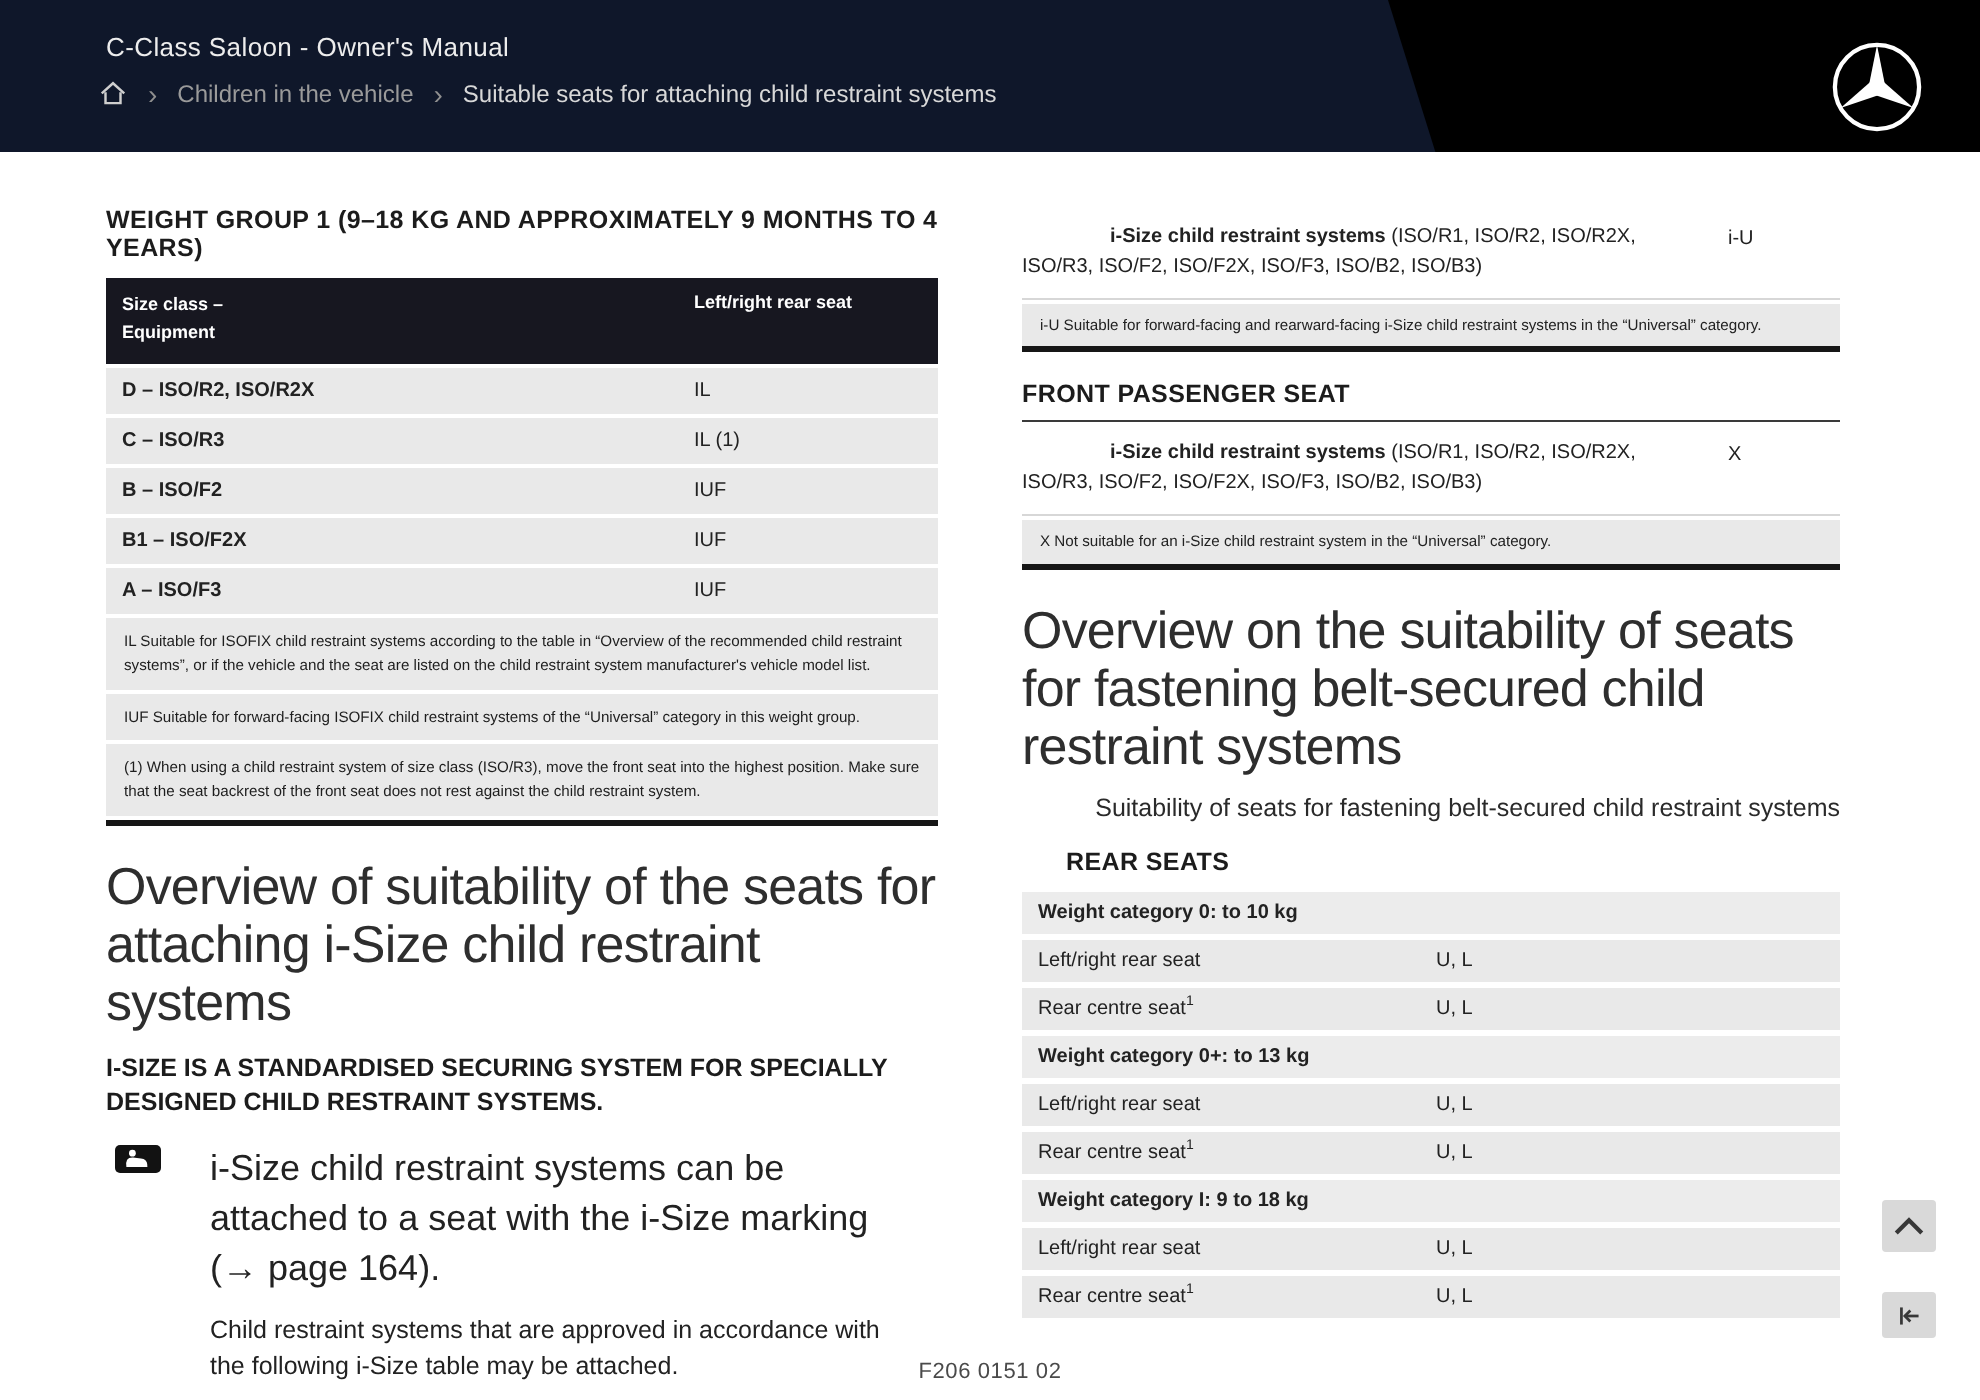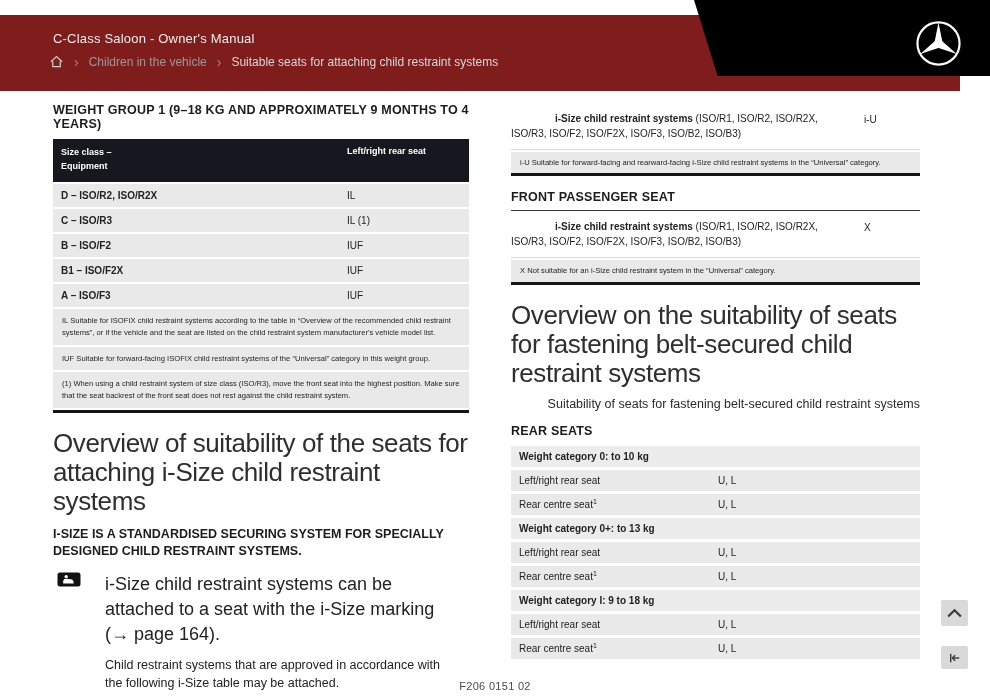--- a/index.html
+++ b/index.html
@@ -1,21 +1,21 @@
 <!DOCTYPE html>
 <html lang="en"><head>
 <meta charset="utf-8">
 <style>
   * { margin:0; padding:0; box-sizing:border-box; }
   html,body { background:#ffffff; }
   body { font-family:"Liberation Sans", sans-serif; color:#222; }
   .screen { position:relative; width:990px; height:700px; background:#fff; overflow:hidden; }
 
   
-  .topbar { position:absolute; top:15px; left:0; width:960px; height:76px; background:#7f1d1d; z-index:1; }
+  .topbar { position:absolute; top:0; left:0; width:960px; height:76px; background:#0f172a; z-index:1; }
   .topbar-title { position:absolute; left:53px; top:16px; font-size:13px; color:#ededed; letter-spacing:.2px; }
   .breadcrumb { position:absolute; left:49px; top:39px; display:flex; align-items:center; gap:10px; font-size:12px; }
   .crumb-sep { color:#8f8f8f; font-size:14px; line-height:1; }
   .crumb-muted { color:#9a9a9a; cursor:pointer; }
   .crumb-active { color:#d8d8d8; }
   .home-btn { display:flex; align-items:center; cursor:pointer; }
 
   .corner-triangle { position:absolute; top:0; right:0; width:296px; height:76px; background:#000;
     clip-path:polygon(0 0,100% 0,100% 100%,8% 100%); z-index:2; }
   .mb-logo { position:absolute; top:20px; right:28px; width:47px; height:47px; z-index:3; }
@@ -50,21 +50,21 @@
   .rsec { border-bottom:3px solid #161616; }
   .rsec + .rsec { margin-top:14px; }
   .rsec h2 { padding-bottom:6px; border-bottom:1px solid #3a3a3a; }
   .rsec-row { display:flex; padding:9px 0 8px 0; font-size:10px; line-height:1.45; border-bottom:1px solid #d7d7d7; }
   .rsec-row .lbl { flex:1; padding-right:14px; }
   .rsec-row .lbl b { font-weight:bold;padding-left:44px; }
   .rsec-row .val { width:56px; padding-top:1px; }
   .rsec-foot { background:#e9e9e9; padding:5px 9px; font-size:7.6px; line-height:1.5; margin:2px 0 0 0; }
 
   .r-sub { margin-top:9px; font-size:12.5px; color:#2a2a2a;text-align:right; }
-  .r-rear { margin-top:13px; }
+  .r-rear { margin-top:13px;margin-left:22px; }
 
   
   .belt-table { margin-top:8px; }
   .belt-cat { background:#ececec; font-size:10px; font-weight:bold; padding:5px 8px; margin-bottom:3px; }
   .belt-row { display:flex; background:#e9e9e9; font-size:10px; padding:5px 8px; margin-bottom:3px; }
   .belt-row .lbl { width:199px; }
   .belt-row .val { flex:1; }
   sup { font-size:7px; vertical-align:super; line-height:0; }
 
   

